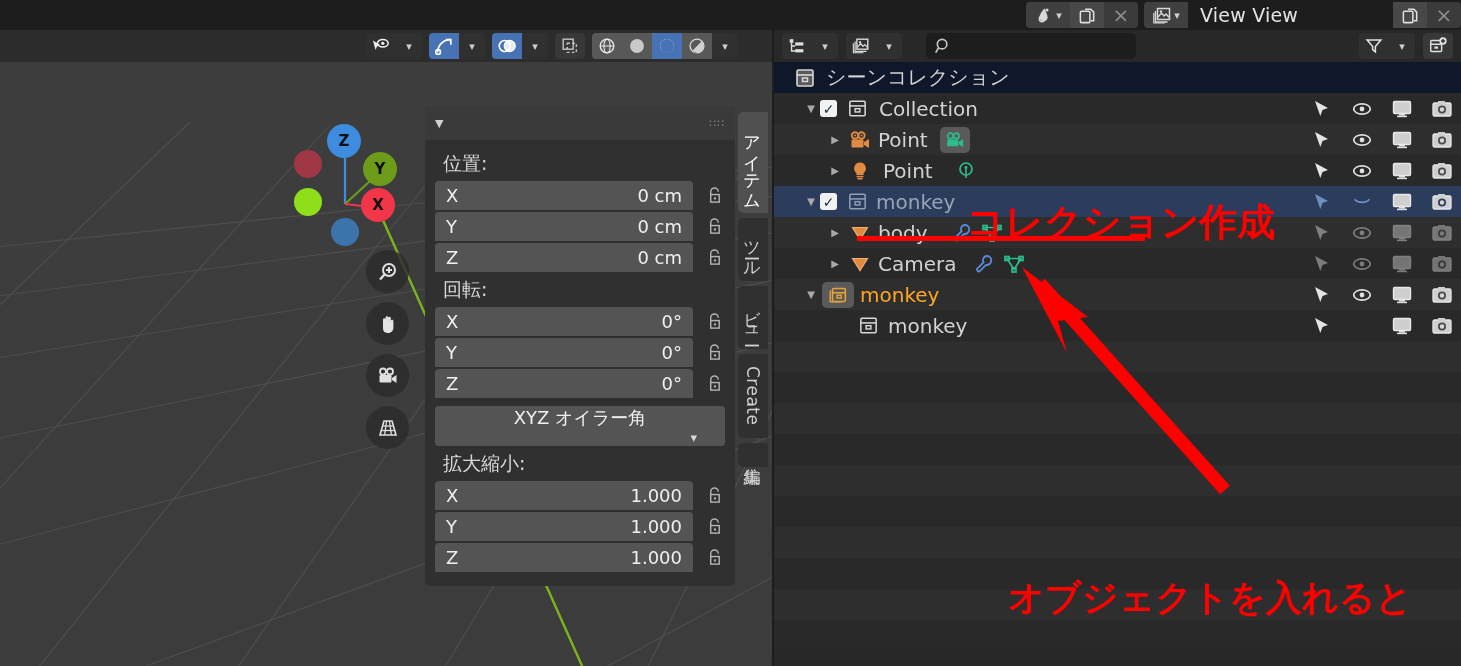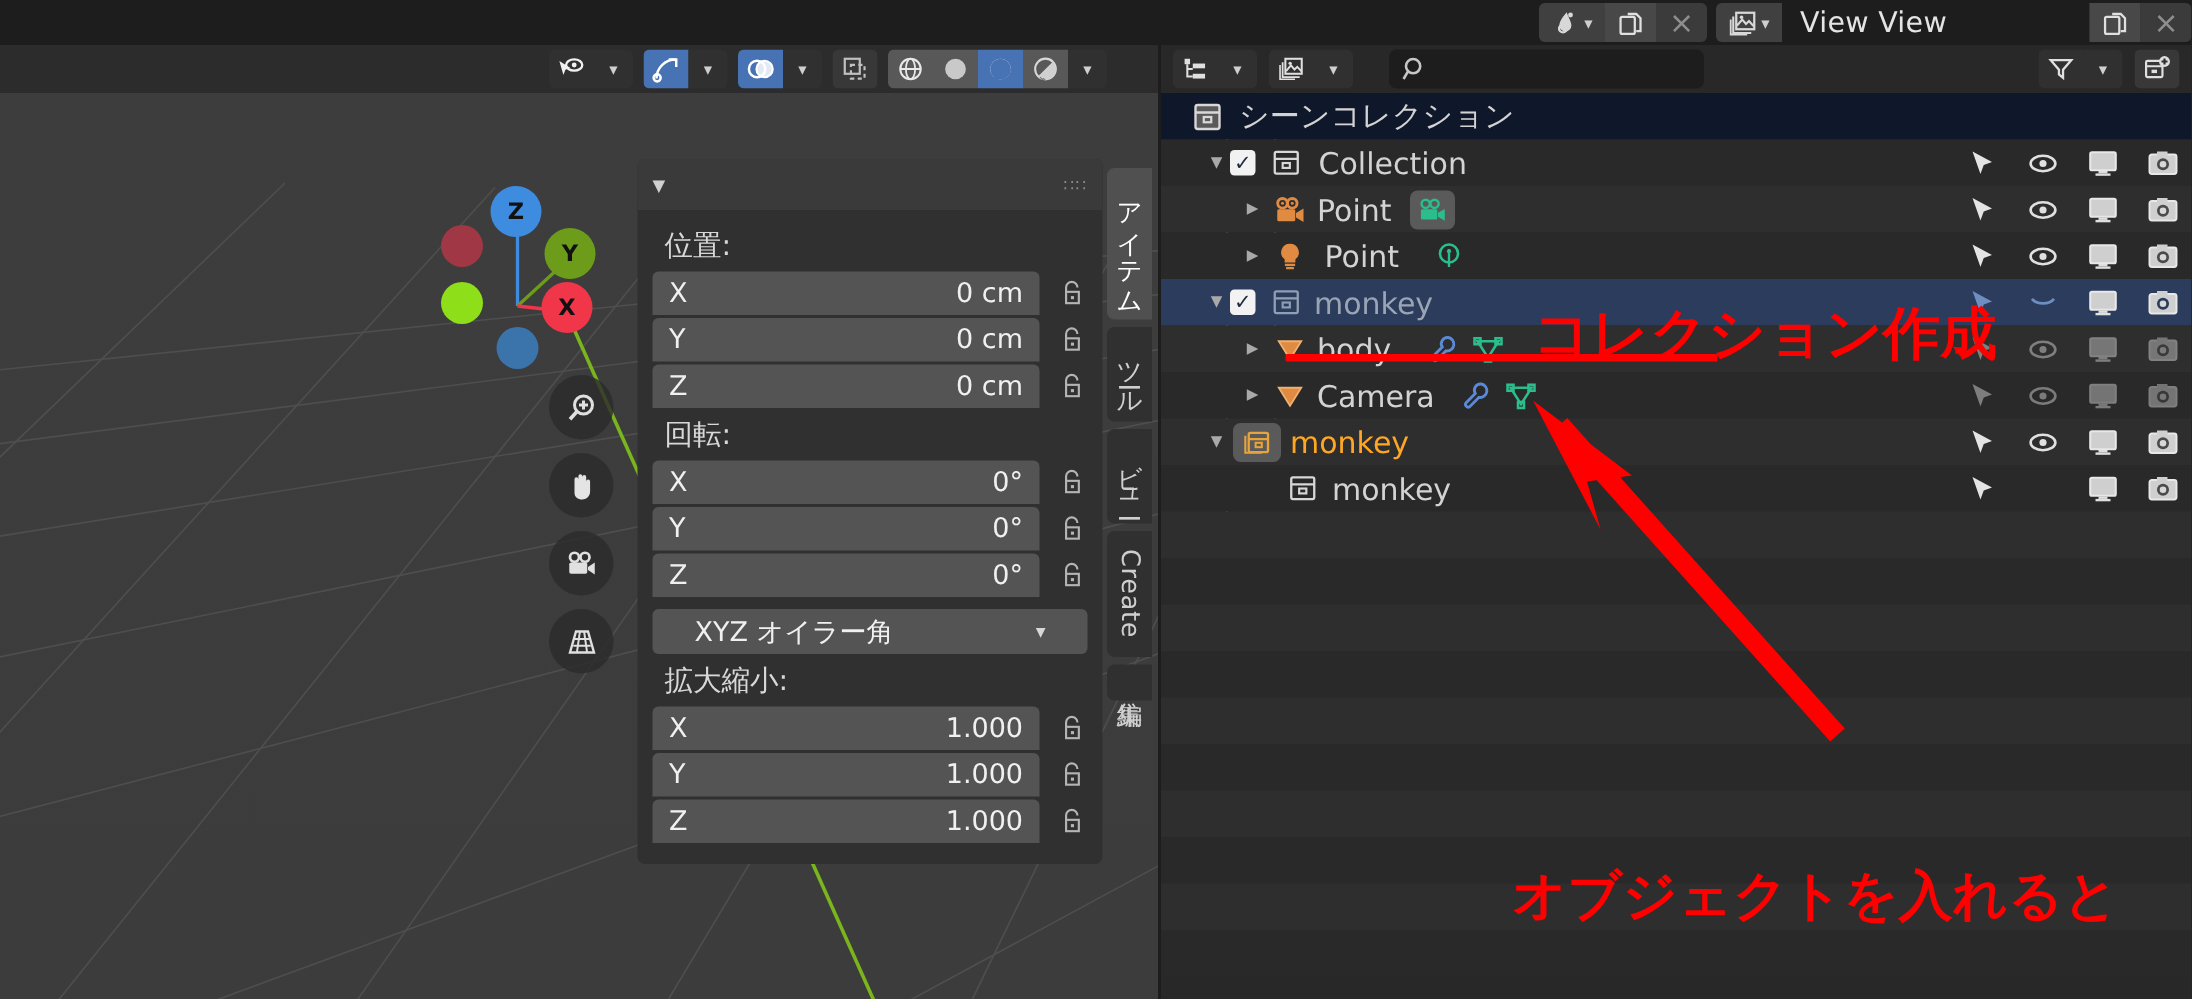--- a/index.html
+++ b/index.html
@@ -97,23 +97,23 @@
   .field {
     flex: 1; height: 29px; background: #545454; border-radius: 4px;
     display: flex; align-items: center; padding: 0 11px;
     color: #f0f0f0; font-size: 18px;
   }
   .field .fv { margin-left: auto; }
   .stack .field:first-child { border-radius: 4px 4px 0 0; }
   .stack .field:last-child { border-radius: 0 0 4px 4px; }
   .lock { width: 22px; display: flex; justify-content: center; color: #b4b4b4; }
   .dropdown {
-    height: 30px; background: #545454; border-radius: 4px; margin: 8px 0 2px 0;
+    height: 40px; background: #545454; border-radius: 4px; margin: 8px 0 2px 0;
     display: flex; align-items: center; padding: 0 28px;
-    color: #f0f0f0; font-size: 18px;
+    color: #f0f0f0; font-size: 18px; flex-direction: column;
   }
   .dropdown .caret2 { margin-left: auto; font-size: 13px; color: #d8d8d8; }
 
   
   .sidetabs { position: absolute; left: 738px; top: 82px; width: 34px; }
   .stab {
     width: 30px; background: #303030; color: #cfcfcf;
     border-radius: 5px 0 0 5px; margin-bottom: 5px;
     display: flex; align-items: center; justify-content: center;
     padding: 12px 0;
@@ -1023,21 +1023,21 @@
       <div class="row"></div>
       <div class="row alt"></div>
       <div class="row"></div>
       <div class="row alt"></div>
 
     </div>
   </div>
 
   <div class="underline" style="left:857px;top:236px;width:288px;"></div>
 
-  <div class="anno" style="left:1022px;top:200px;font-size:38px;">コレクション作成</div>
+  <div class="anno" style="left:966px;top:200px;font-size:38px;">コレクション作成</div>
 
   <svg style="position:absolute;left:1010px;top:265px;pointer-events:none" width="240" height="250">
     <defs>
       <marker id="ah" markerWidth="6" markerHeight="6" refX="3" refY="3" orient="auto">
         <path d="M0,0 L6,3 L0,6 z" fill="#ff0000"></path>
       </marker>
     </defs>
     <path d="M215 225 L30 18" stroke="#ff0000" stroke-width="13" fill="none"></path>
     <path d="M12 2 L78 52 L48 56 L57 88 z" fill="#ff0000"></path>
   </svg>

